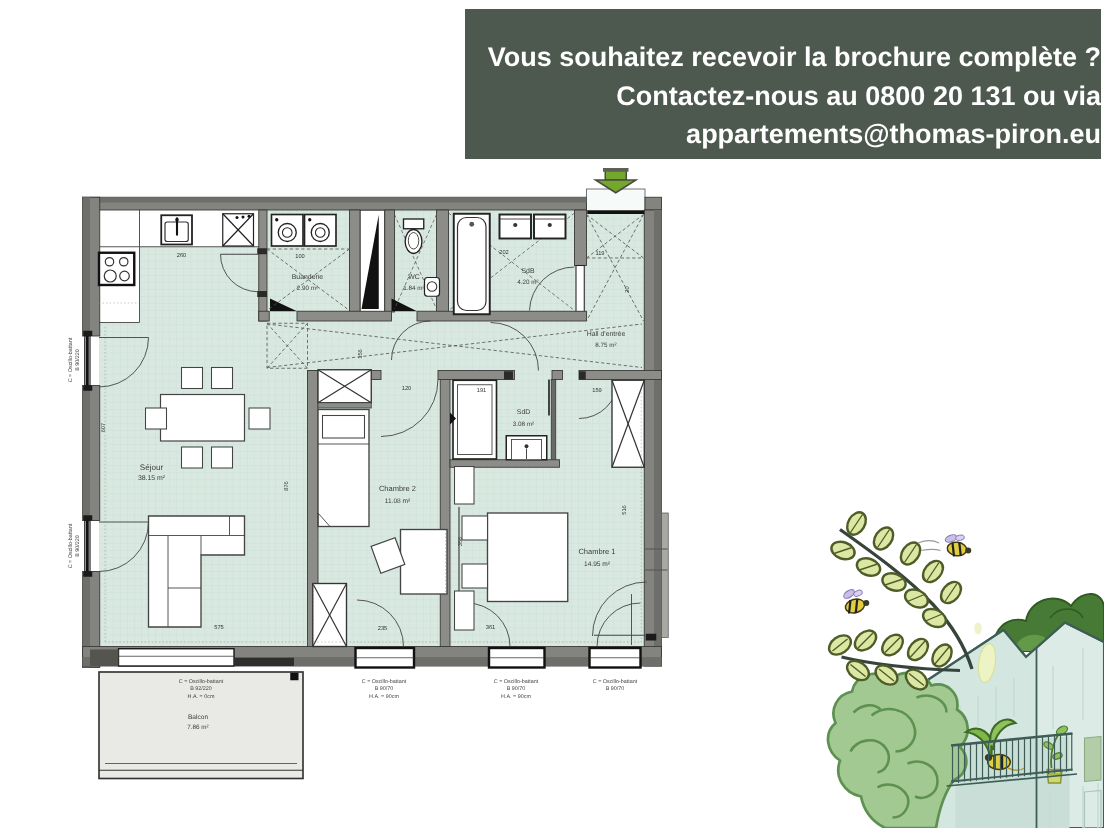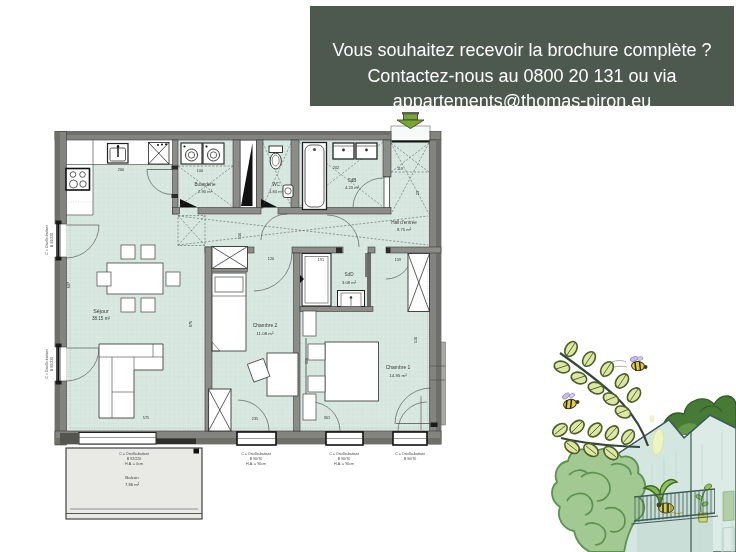--- a/index.html
+++ b/index.html
@@ -1,19 +1,19 @@
 <!DOCTYPE html>
 <html><head>
 <meta charset="utf-8">
 <style>
   html,body{margin:0;padding:0;}
   body{width:736px;height:552px;background:#ffffff;overflow:hidden;font-family:"Liberation Sans", sans-serif;}
   #stage{position:relative;width:736px;height:552px;background:#ffffff;}
   #banner{position:absolute;left:310px;top:6px;width:424px;height:100px;background:#4d584e;color:#fff;
-    font-weight:normal;font-size:18px;line-height:25.5px;text-align:center;padding-top:32px;box-sizing:border-box;}
+    font-weight:bold;font-size:18px;line-height:25.5px;text-align:right;padding-top:20px;box-sizing:border-box;}
   svg{position:absolute;left:0;top:0;}
   text{font-family:"Liberation Sans", sans-serif;}
 </style>
 </head>
 <body>
 <div id="stage">
 
   <div id="banner">Vous souhaitez recevoir la brochure complète ?<br>Contactez-nous au 0800 20 131 ou via<br>appartements@thomas-piron.eu</div>
   <svg width="736" height="552" viewBox="0 0 736 552">
     <defs>

